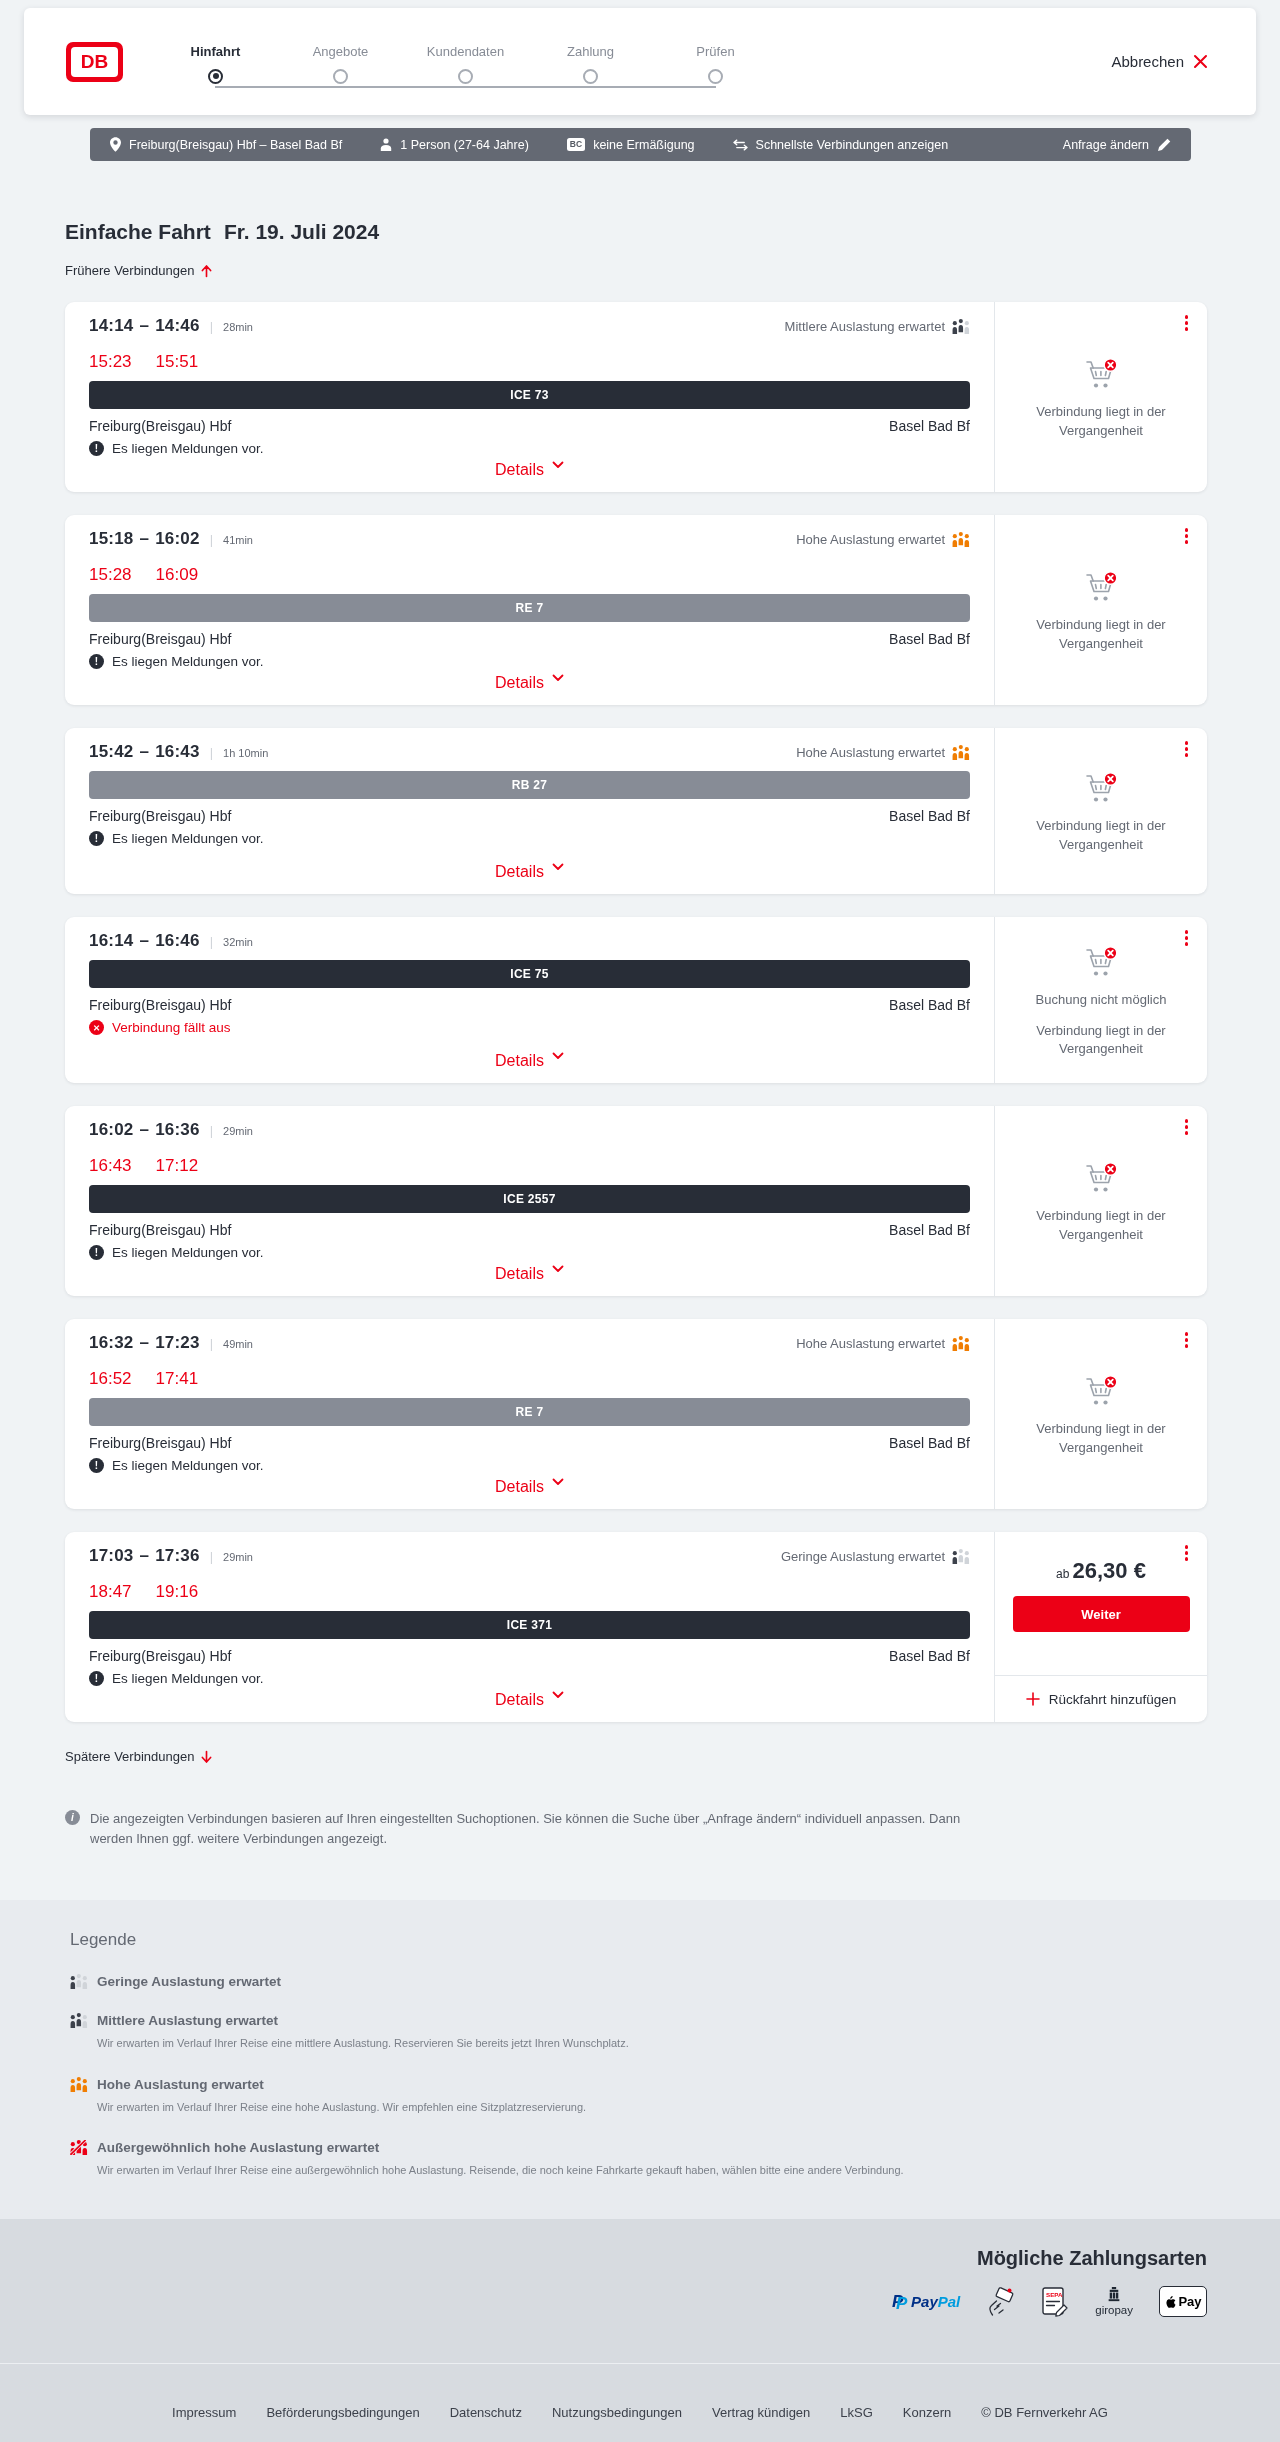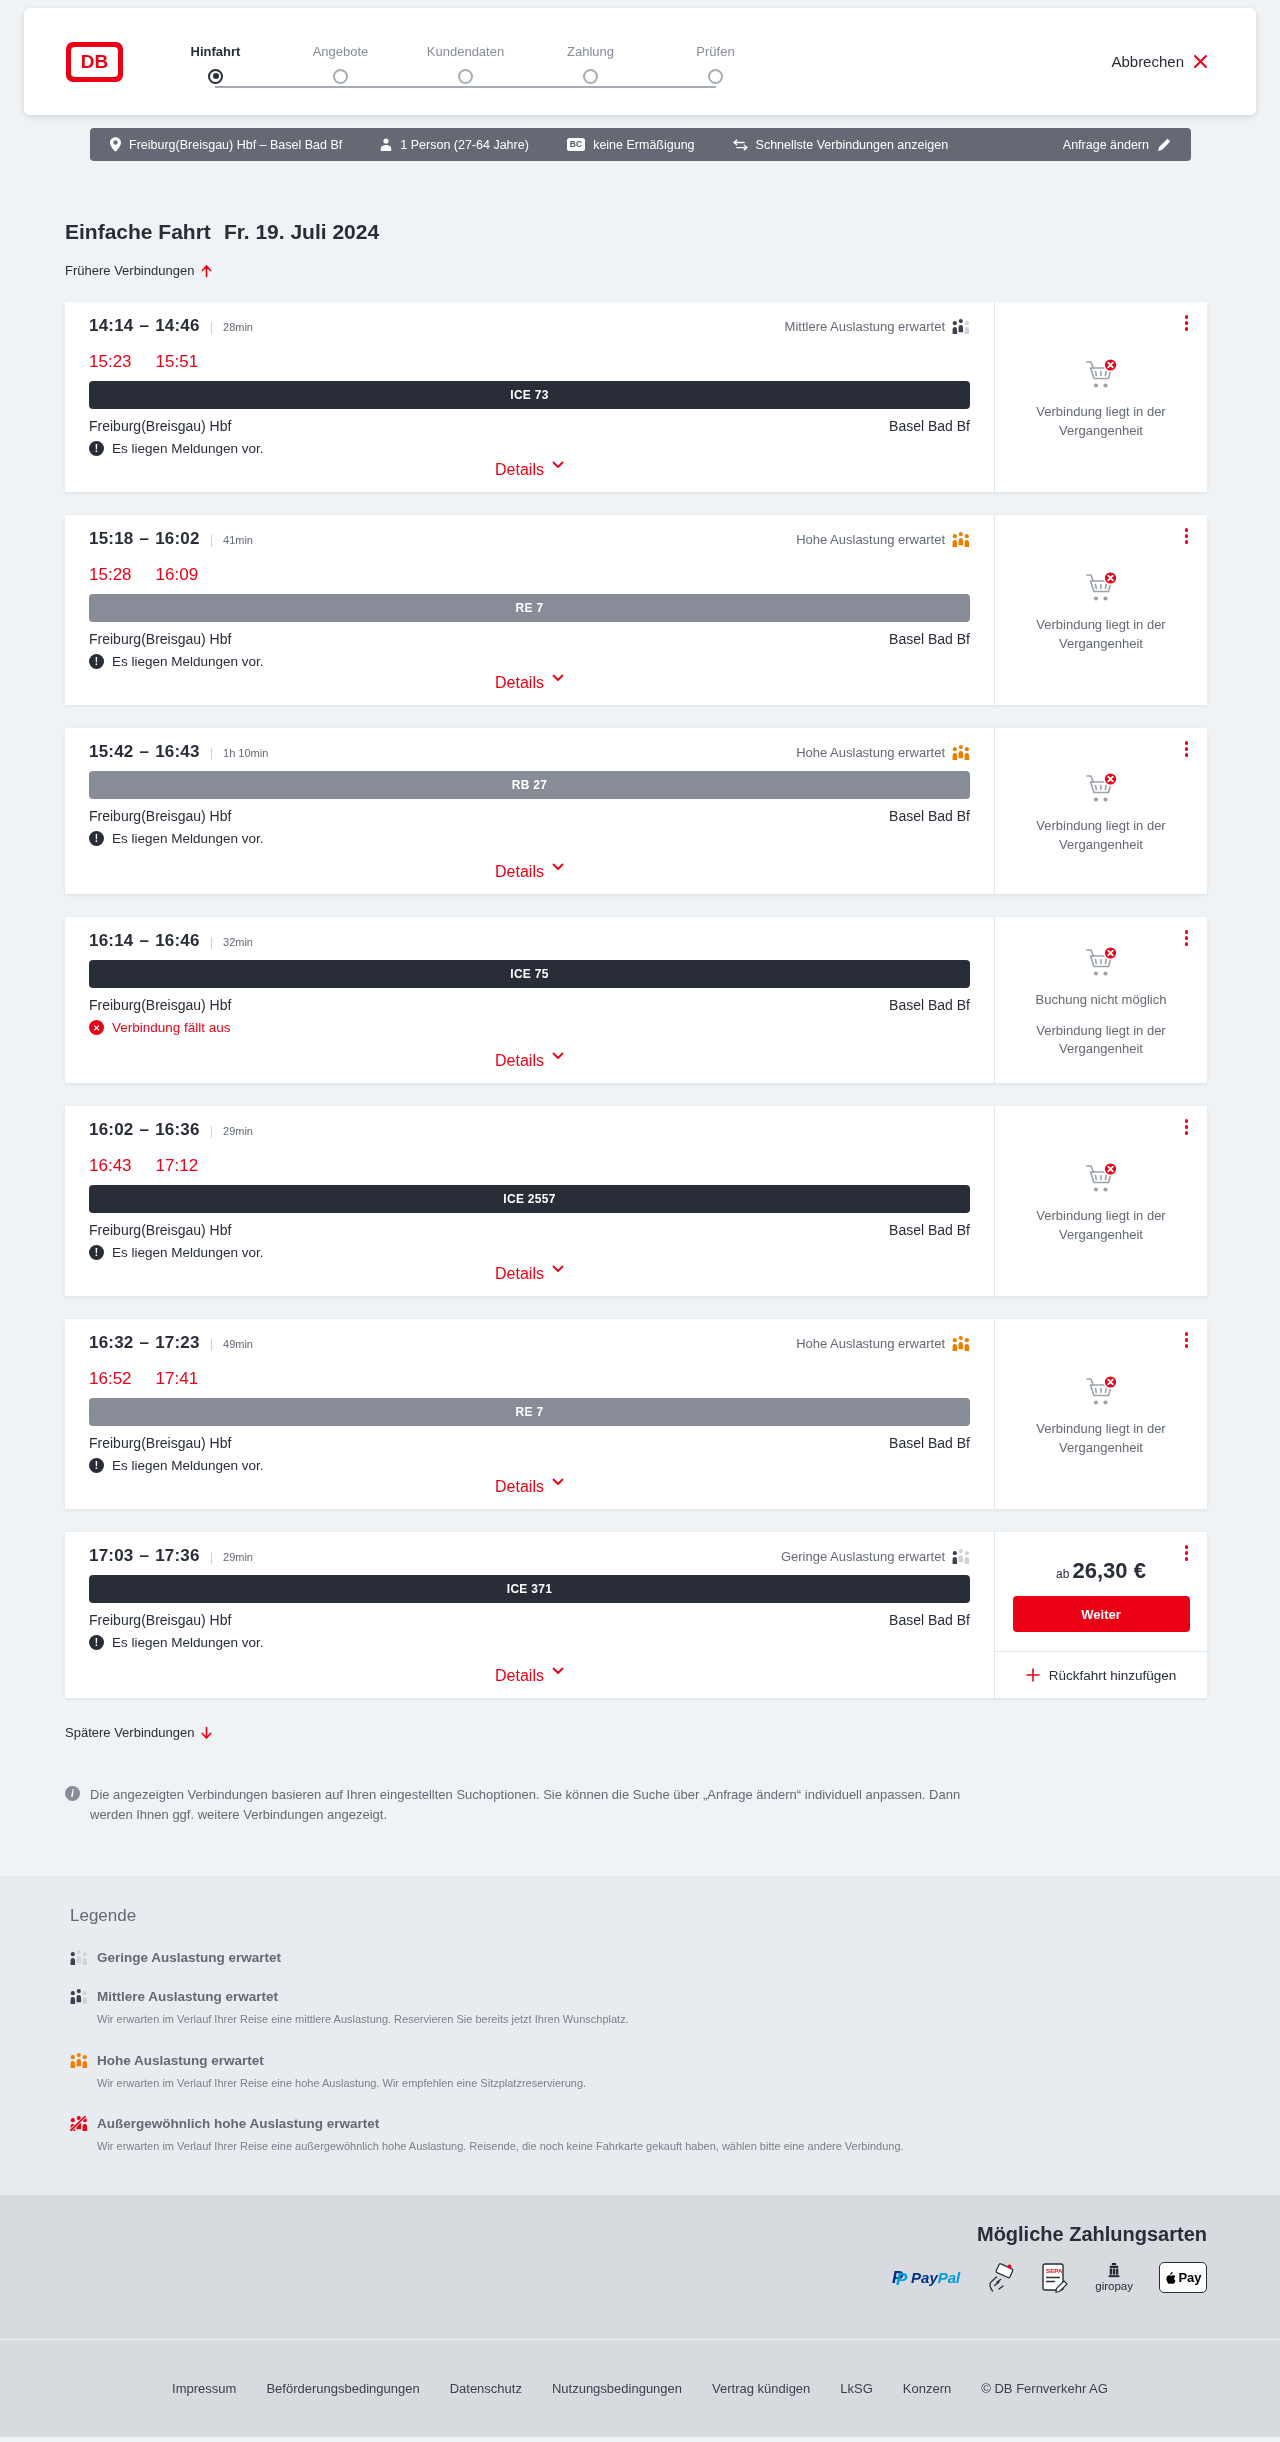--- a/index.html
+++ b/index.html
@@ -28,21 +28,21 @@
   .bc-badge{background:#fff;color:#565b64;font-weight:bold;font-size:8.5px;padding:1.5px 3px;border-radius:2.5px;line-height:1.1}
   .summary-change{margin-left:auto;display:flex;gap:9px;align-items:center;cursor:pointer}
 
   
   .content{padding:0 73px 51px 65px}
   .page-title{margin-top:59px;font-size:21px;display:flex;gap:13px;align-items:baseline}
   .page-title .tt{font-weight:800}
   .conn-link{margin-top:19px;display:inline-flex;gap:7px;align-items:center;font-size:13px;color:#282d37;cursor:pointer}
   .conn-link.later{margin-top:27px}
   .cards{margin-top:23px;display:flex;flex-direction:column;gap:23px}
-  .card{background:#fff;border-radius:0;box-shadow:0 1px 3px rgba(40,45,55,.1);display:flex;min-height:166px}
+  .card{background:#fff;border-radius:9px;box-shadow:0 1px 3px rgba(40,45,55,.1);display:flex;min-height:166px}
   .card-main{flex:1;padding:14px 24px 4px;display:flex;flex-direction:column}
   .row-times{display:flex;align-items:baseline}
   .time-main{font-size:17px;font-weight:800;letter-spacing:.2px}
   .pipe{color:#d0d4d9;margin:0 10px;font-size:13px}
   .duration{font-size:11px;color:#646973}
   .occupancy{margin-left:auto;display:flex;align-items:center;gap:7px;font-size:13px;color:#646973}
   .row-delay{margin-top:16px;display:flex;gap:24px;font-size:17px}
   .delay.late{color:#ec0016}
   .delay.early{color:#508b1f}
   .train-bar{margin-top:9px;height:28px;border-radius:4px;display:flex;align-items:center;justify-content:center;
@@ -636,20 +636,24 @@
                     <path d="M0 14 V9.6 Q0 6.4 2.4 6.4 Q4.8 6.4 4.8 9.6 V14 Z"></path>
                   </g>
                   <g transform="translate(12.8,2.2)" fill="#d0d4d9">
                     <circle cx="2.4" cy="2.2" r="2.2"></circle>
                     <path d="M0 14 V9.6 Q0 6.4 2.4 6.4 Q4.8 6.4 4.8 9.6 V14 Z"></path>
                   </g>
                 </svg>
               </span>
         </div>
       </div>
+      <div class="row-delay">
+        <span class="delay late">18:47</span>
+        <span class="delay late">19:16</span>
+      </div>
       <div class="train-bar dark">ICE 371</div>
       <div class="row-stations">
         <span>Freiburg(Breisgau) Hbf</span>
         <span>Basel Bad Bf</span>
       </div>
       <div class="row-message info">
         <span class="msg-icon">!</span>
         <span>Es liegen Meldungen vor.</span>
       </div>
       <div class="row-details">

